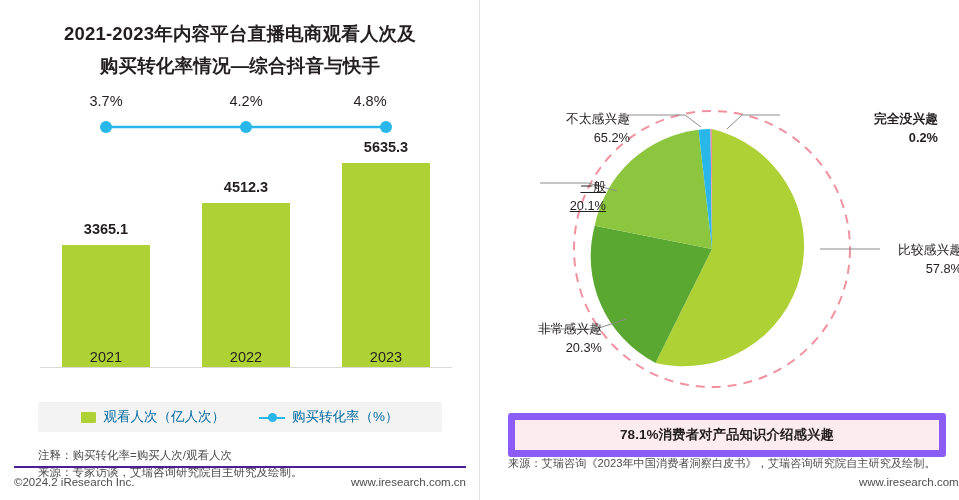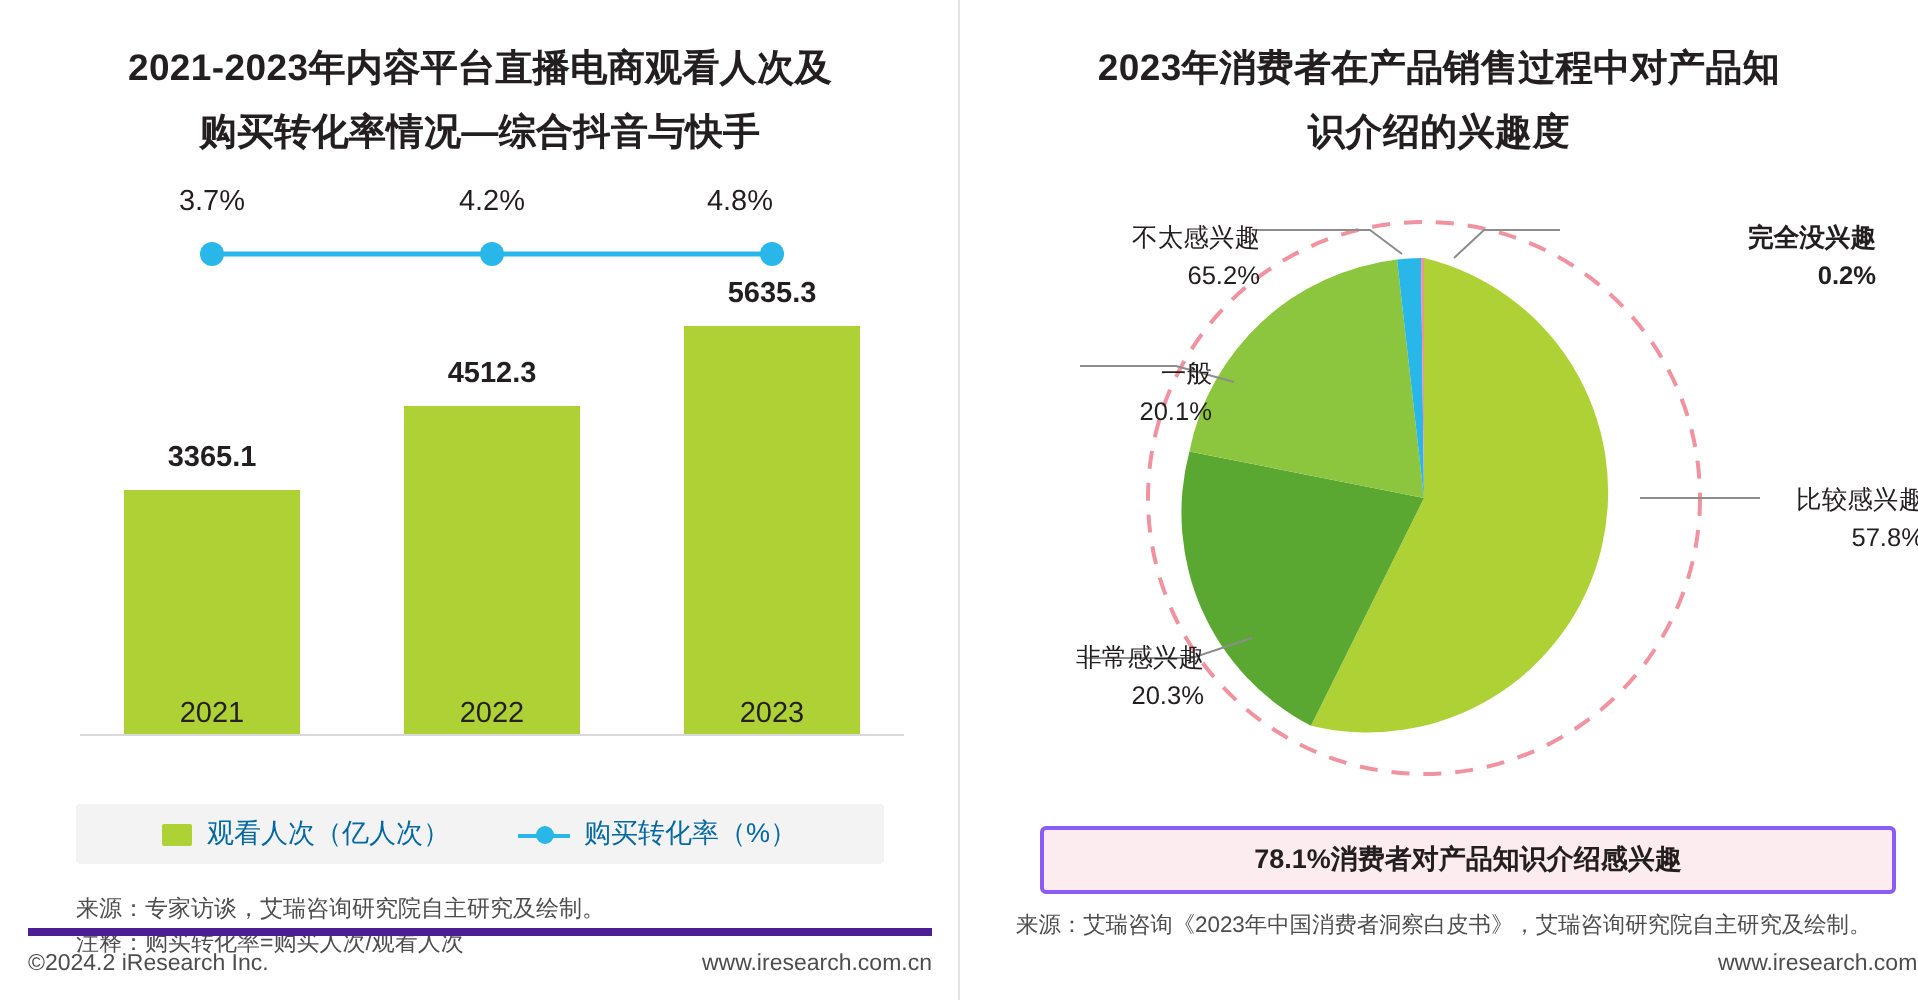--- a/index.html
+++ b/index.html
@@ -66,33 +66,33 @@
 
   
   .piebox{position:absolute;left:0;top:97px;width:479px;height:320px;}
   .pie-svg{position:absolute;left:0;top:0;}
   .callout{position:absolute;font-size:12.8px;line-height:19px;color:#231f20;}
   .callout .v{display:block;}
   .ct-left{text-align:right;}
 
   .summary{
     position:absolute;left:28px;top:413px;width:424px;height:30px;
-    background:#fdecef;border:2px solid #8b5cf6;border-radius:3px;
+    background:#fdecef;border:7px solid #8b5cf6;border-radius:3px;
     display:flex;align-items:center;justify-content:center;
-    font-size:13.5px;font-weight:bold;color:#231f20;margin-left:12px;
+    font-size:13.5px;font-weight:bold;color:#231f20;
   }
   .source{
     position:absolute;left:28px;top:455px;width:440px;
     font-size:11.2px;line-height:16px;color:#4d4d4d;
   }
 
   
   .footer{
     position:absolute;bottom:0;height:32px;left:0;right:0;
-    border-top:4px solid #4c1d95;
+    border-top:2px solid #4c1d95;
   }
   .footer .fl{position:absolute;left:0;top:8px;font-size:11.5px;color:#4d4d4d;}
   .footer .fr{position:absolute;right:0;top:8px;font-size:11.5px;color:#4d4d4d;}
   .footer-left{left:14px;right:14px;}
   .footer-right{left:494px;right:14px;}
 </style>
 </head>
 <body>
 
 <div class="page">
@@ -151,36 +151,32 @@
       <div class="legend-item">
         <span class="legend-line">
           <span class="ln"></span>
             <span class="dot"></span>
         </span>
         <span>购买转化率（%）</span>
       </div>
     </div>
 
     <div class="note">
+      <div>注释：购买转化率=购买人次/观看人次</div>
       <div>来源：专家访谈，艾瑞咨询研究院自主研究及绘制。</div>
-      <div>注释：购买转化率=购买人次/观看人次</div>
     </div>
 
     <div class="footer footer-left">
       <span class="fl">©2024.2 iResearch Inc.</span>
       <span class="fr">www.iresearch.com.cn</span>
     </div>
   </div>
 
   <div class="panel panel-right">
 
-    <div class="title">
-      <span class="l1">2023年消费者在产品销售过程中对产品知</span>
-      <span class="l2">识介绍的兴趣度</span>
-    </div>
 
     <div class="piebox">
       <svg class="pie-svg" width="479" height="320" viewBox="0 0 479 320">
 
         <circle cx="232" cy="152" r="138" fill="none" stroke="#f0929f" stroke-width="2" stroke-dasharray="9 7"></circle>
 
         <path d="M232 152 L232 32 A120 120 0 0 1 175.5 265.9 Z" fill="#aed136"></path>
 
         <path d="M232 152 L175.5 265.9 A120 120 0 0 1 114.7 128.7 Z" fill="#5aa832"></path>
 
@@ -200,21 +196,21 @@
       <div class="callout ct-left" style="left:0px;top:12px;width:150px;">
         <span>不太感兴趣</span>
         <span class="v">65.2%</span>
       </div>
 
       <div class="callout ct-left" style="left:298px;top:12px;width:160px;font-weight:bold;">
         <span>完全没兴趣</span>
         <span class="v">0.2%</span>
       </div>
 
-      <div class="callout ct-left" style="left:16px;top:80px;width:110px;">
+      <div class="callout ct-left" style="left:16px;top:80px;width:110px;text-decoration:underline;">
         <span>一般</span>
         <span class="v">20.1%</span>
       </div>
 
       <div class="callout ct-left" style="left:2px;top:222px;width:120px;">
         <span>非常感兴趣</span>
         <span class="v">20.3%</span>
       </div>
 
       <div class="callout ct-left" style="left:372px;top:143px;width:110px;">

